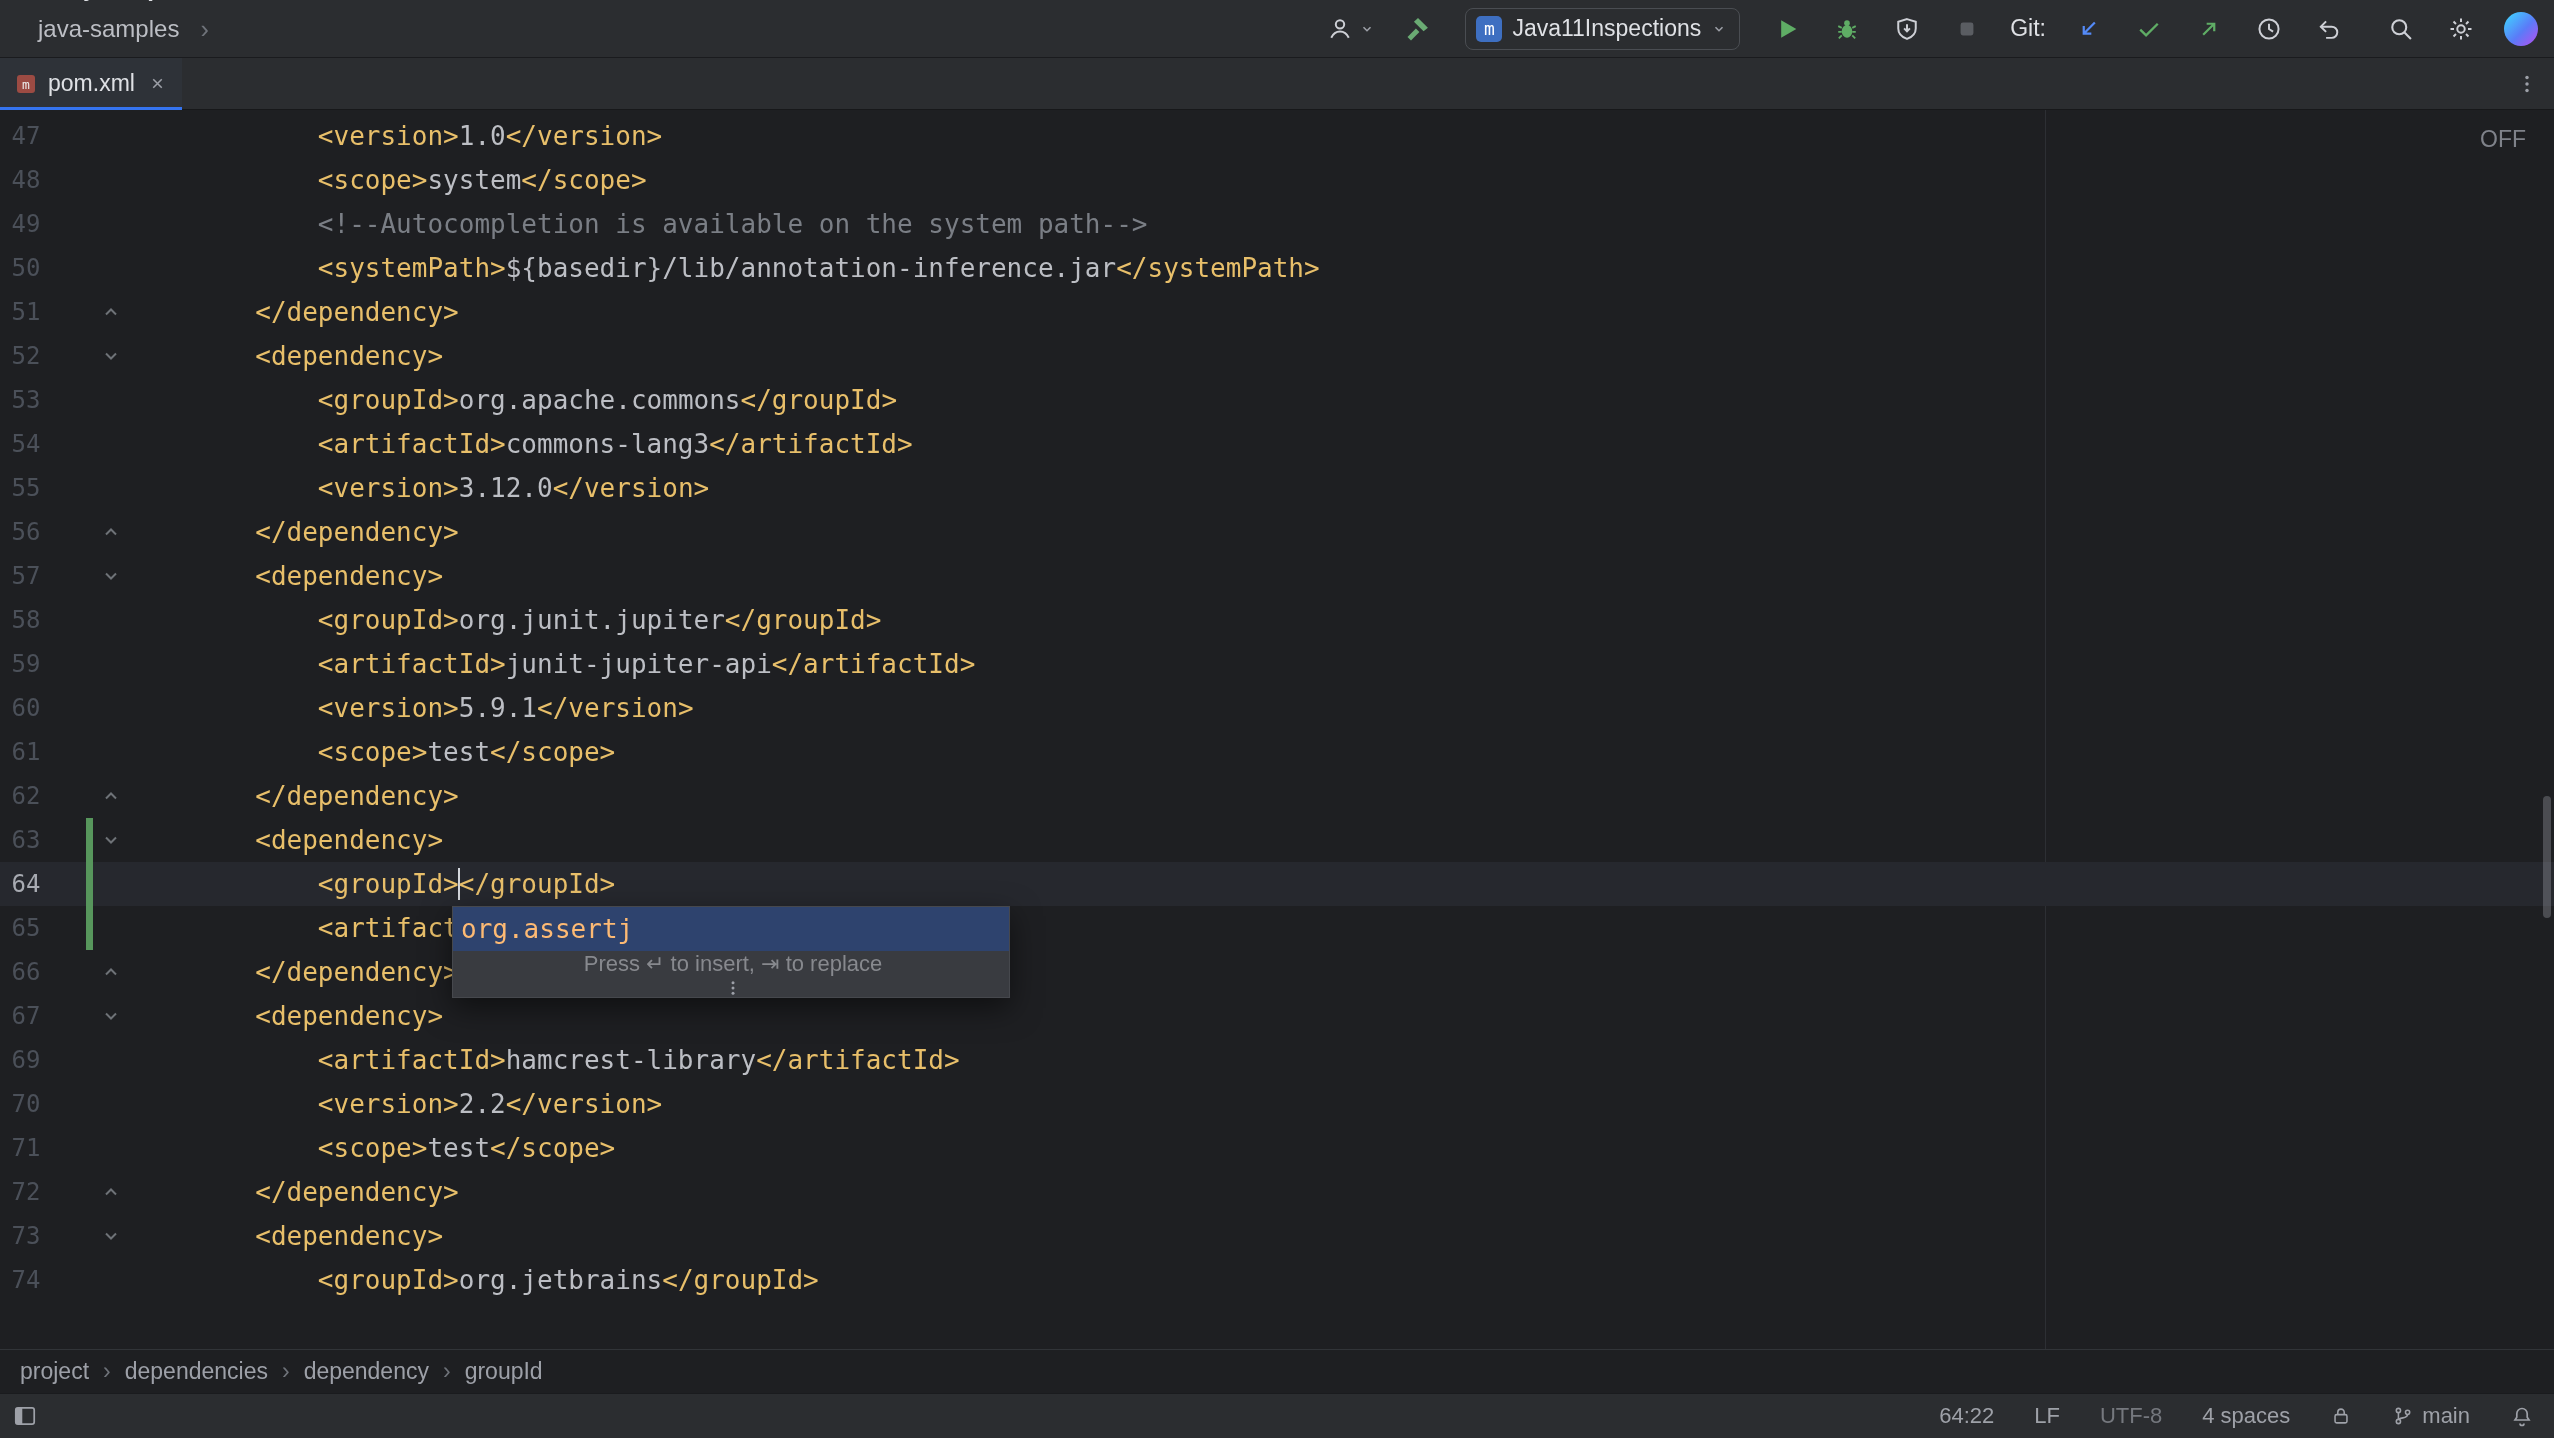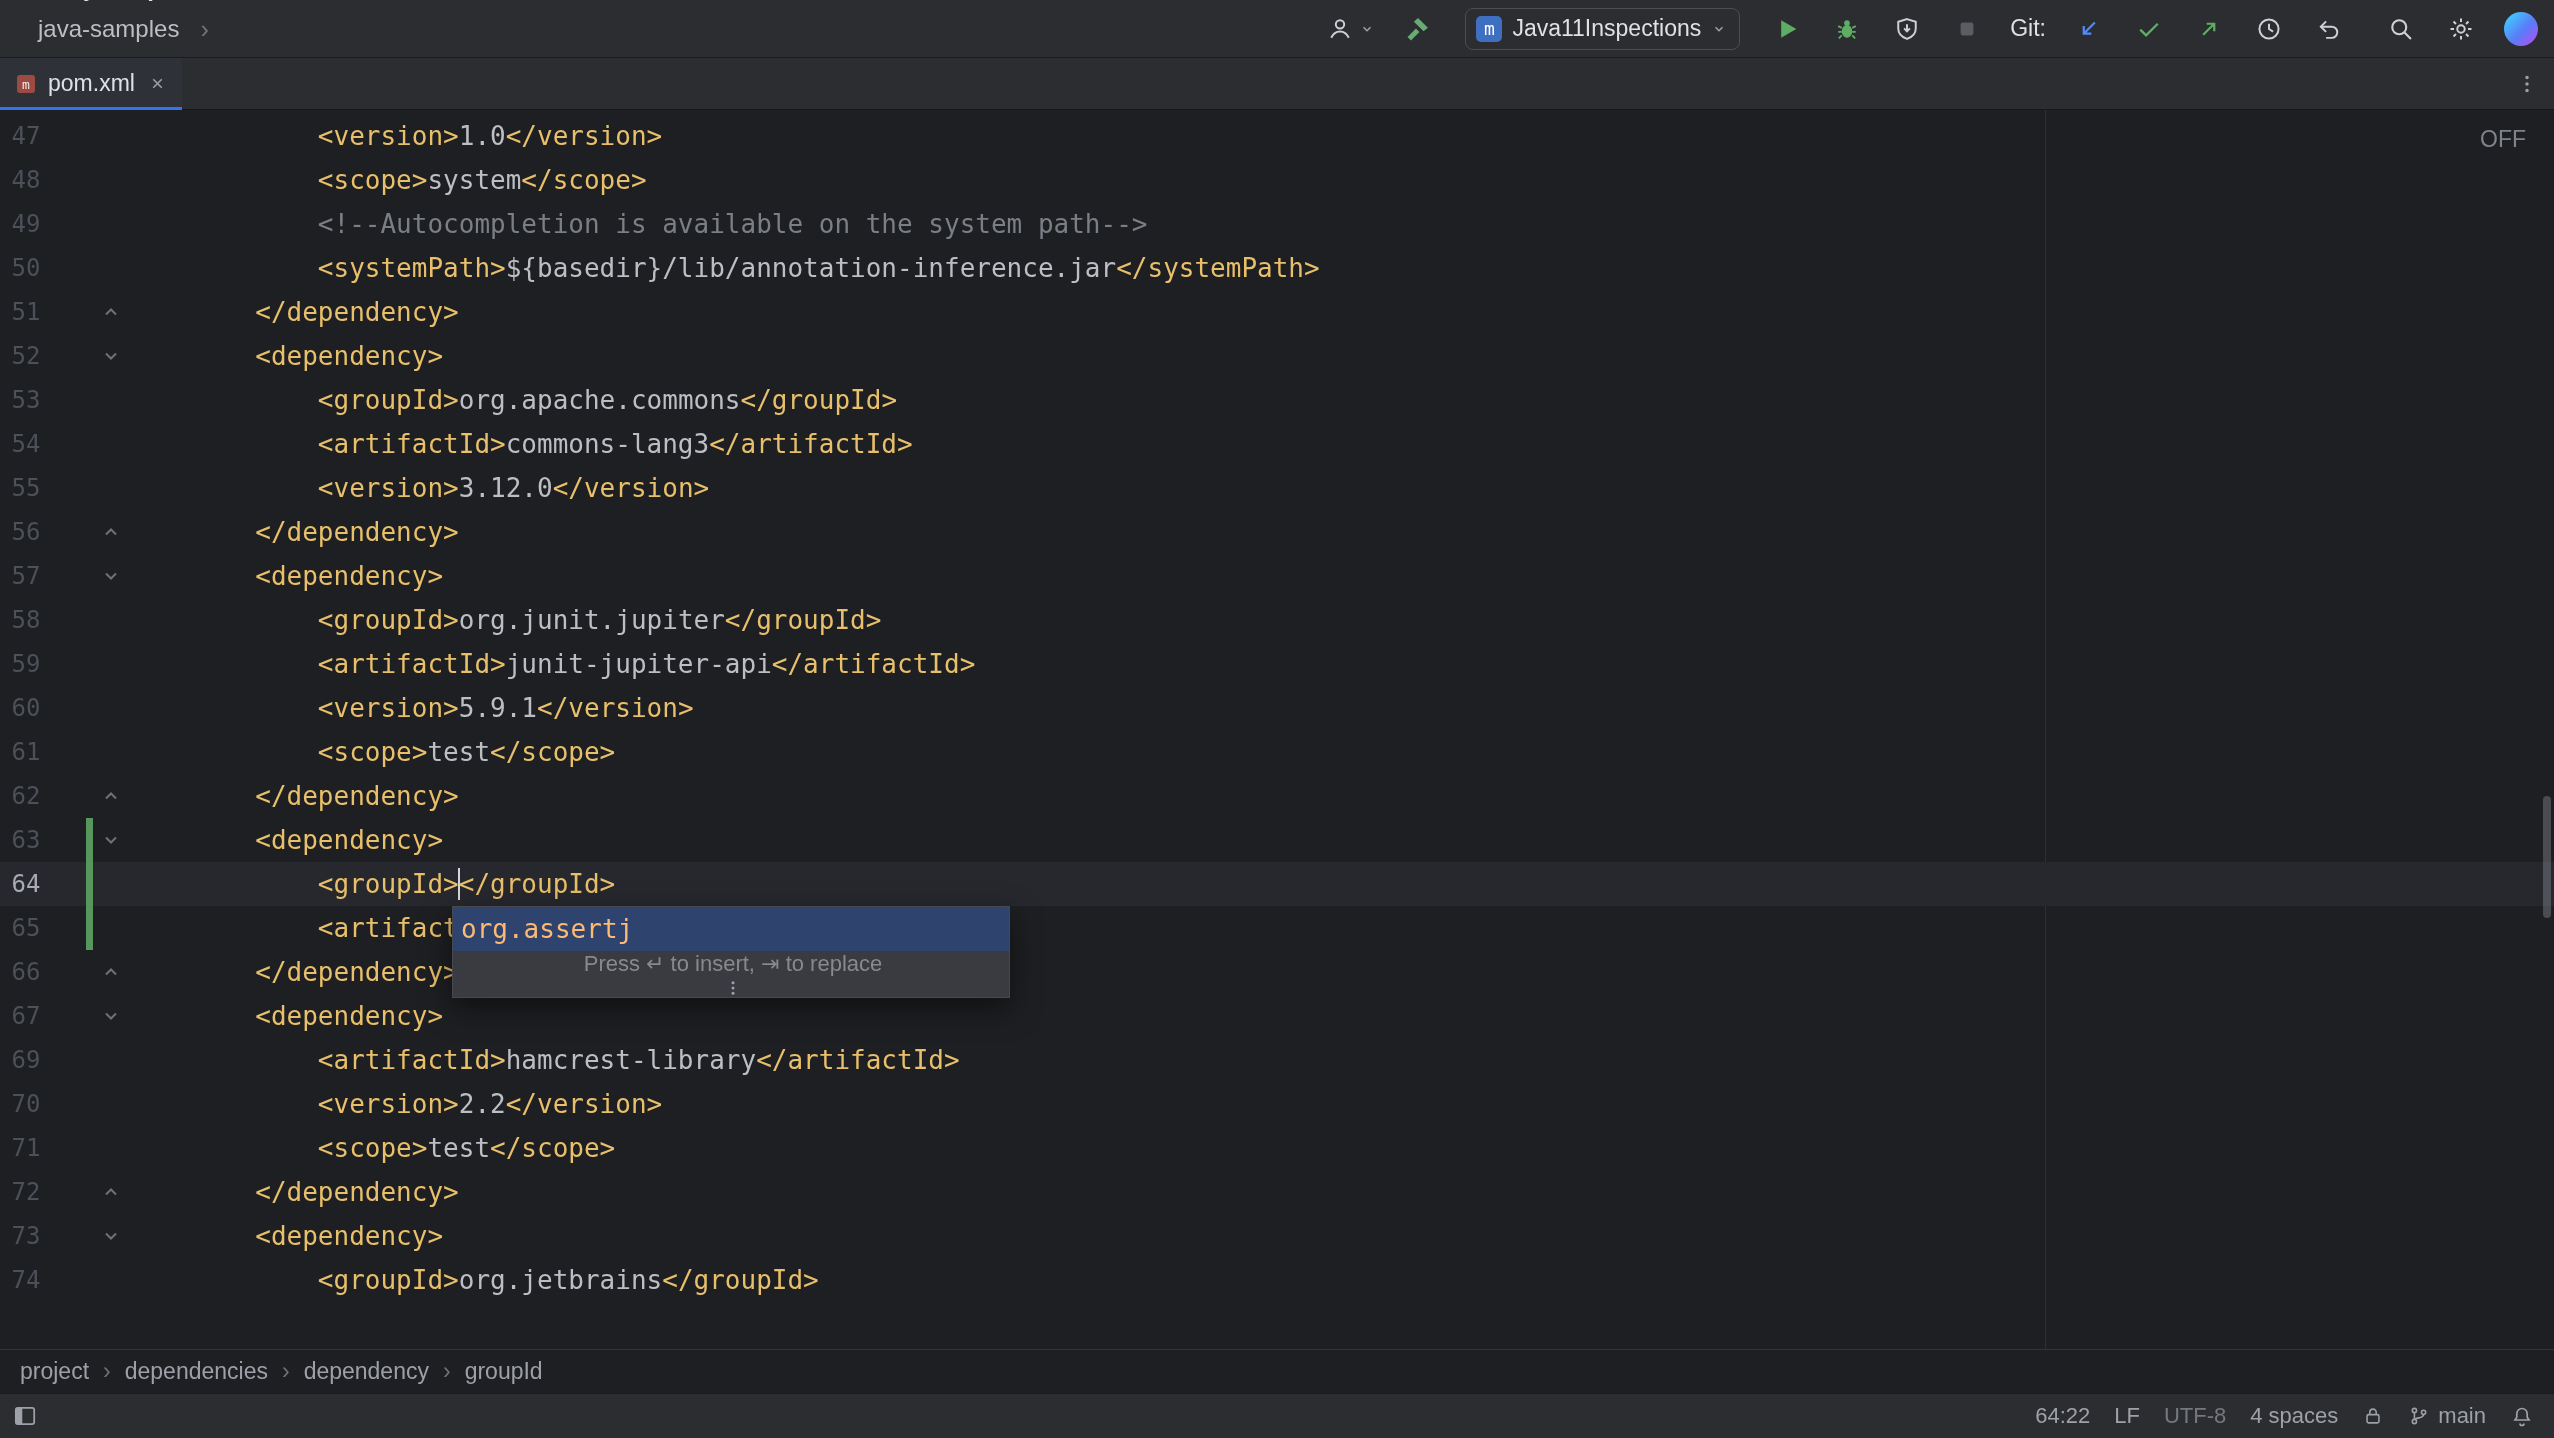--- a/index.html
+++ b/index.html
@@ -85,21 +85,21 @@
   
   .bcbar { height: 44px; flex: 0 0 44px; background: #1e1f22; border-top: 1px solid #313438;
            display: flex; align-items: center; padding-left: 20px; font-size: 23px; color: #9da0a8; }
   .bc { display: inline-flex; align-items: center; }
   .bc:not(:last-child)::after { content: "›"; color: #6f737a; margin: 0 14px; }
 
   
   .statusbar { height: 45px; flex: 0 0 45px; background: #2b2d30; border-top: 1px solid #1a1b1e;
                display: flex; align-items: center; justify-content: space-between;
                padding: 0 20px 0 12px; font-size: 22px; color: #9ea1a8; }
-  .sb-right { display: flex; align-items: center; gap: 24px; }
+  .sb-right { display: flex; align-items: center; gap: 40px; }
   .sb-item { white-space: nowrap; }
   .sb-item.dim { color: #75787e; }
   .sb-group { display: inline-flex; align-items: center; gap: 8px; }
   .sb-icon { display: inline-flex; align-items: center; color: #9ea1a8; }
 </style>
 </head>
 <body>
 
 <div class="app">
 

